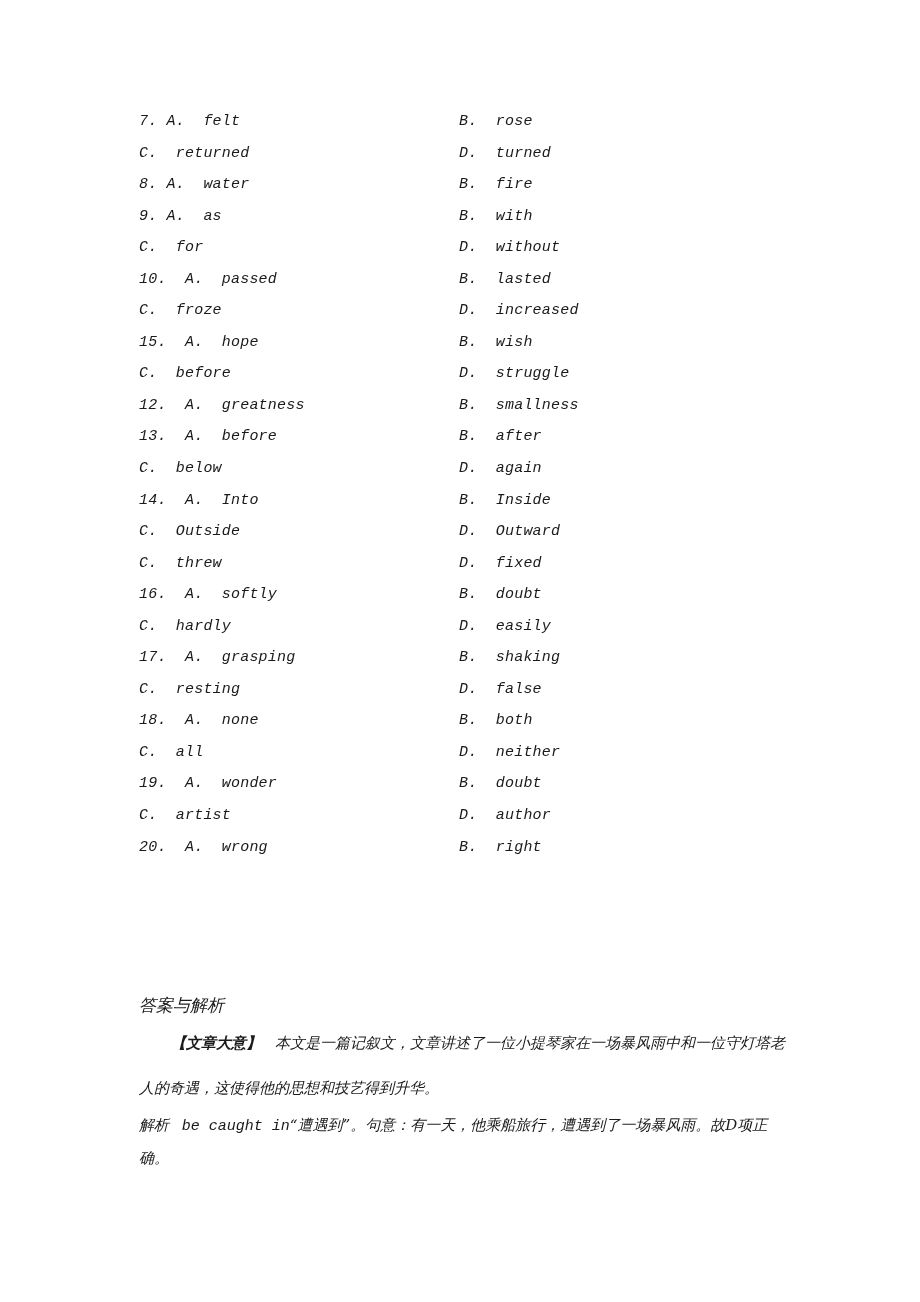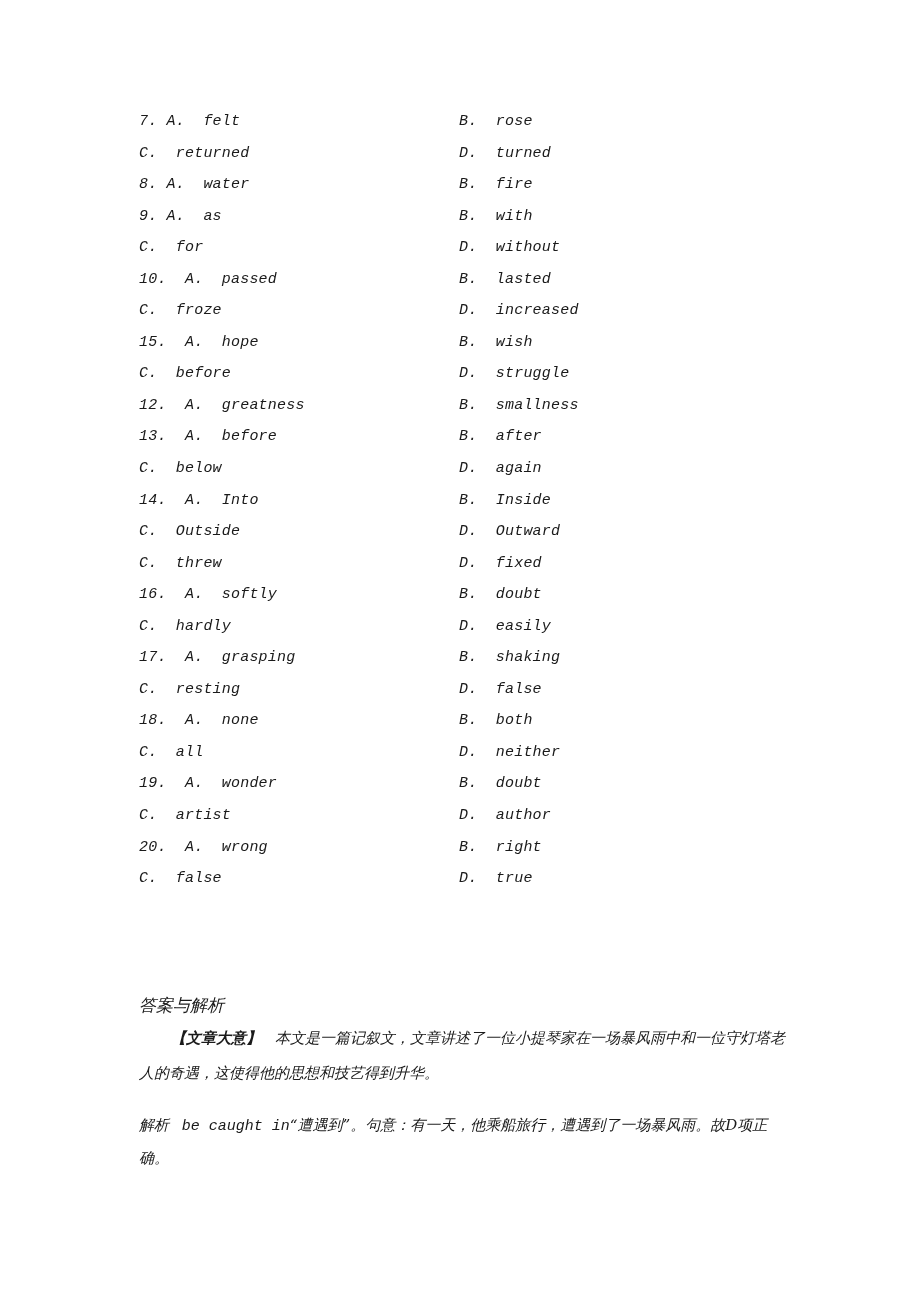--- a/index.html
+++ b/index.html
@@ -54,21 +54,21 @@
       top: 994px;
       font-size: 17px;
       line-height: 22px;
       font-family: "DejaVu Serif", "Liberation Serif", serif;
     }
     .para {
       position: absolute;
       left: 139px;
       width: 650px;
       font-size: 15px;
-      line-height: 35px;
+      line-height: 45px;
       font-family: "DejaVu Serif", "Liberation Serif", serif;
     }
     .summary {
       top: 1021px;
       text-indent: 32px;
     }
     .summary .label {
       font-weight: bold;
       margin-right: 14px;
     }
@@ -180,24 +180,20 @@
       <span class="opt-right">B.  doubt</span>
     </div>
     <div class="opt-row">
       <span class="opt-left">C.  artist</span>
       <span class="opt-right">D.  author</span>
     </div>
     <div class="opt-row">
       <span class="opt-left">20.  A.  wrong</span>
       <span class="opt-right">B.  right</span>
     </div>
-    <div class="opt-row">
-      <span class="opt-left">C.  false</span>
-      <span class="opt-right">D.  true</span>
-    </div>
   </div>
 
   <div class="answers-heading">答案与解析</div>
 
   <div class="para summary">
     <span class="label">【文章大意】</span><span>本文是一篇记叙文，文章讲述了一位小提琴家在一场暴风雨中和一位守灯塔老人的奇遇，这使得他的思想和技艺得到升华。</span>
   </div>
 
 
   <div class="para q1-analysis">

